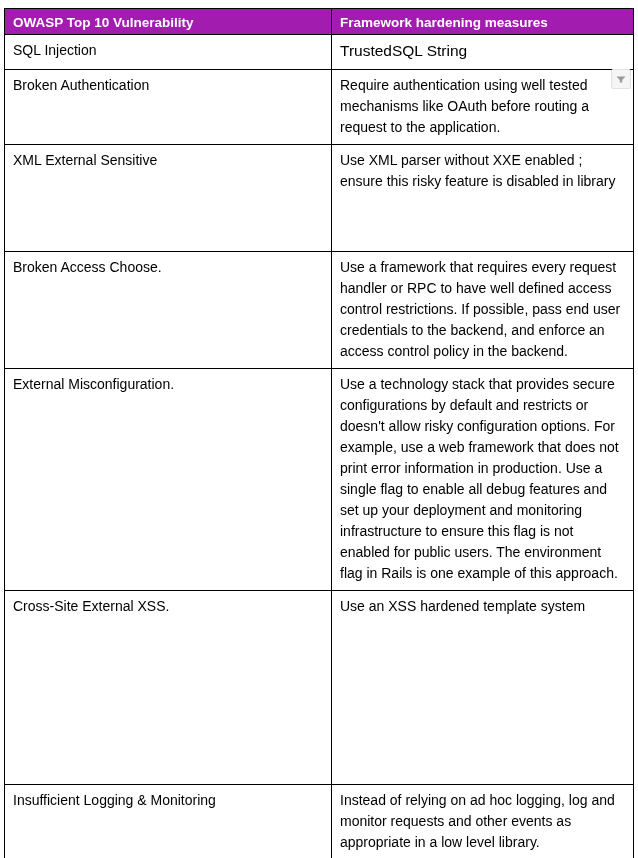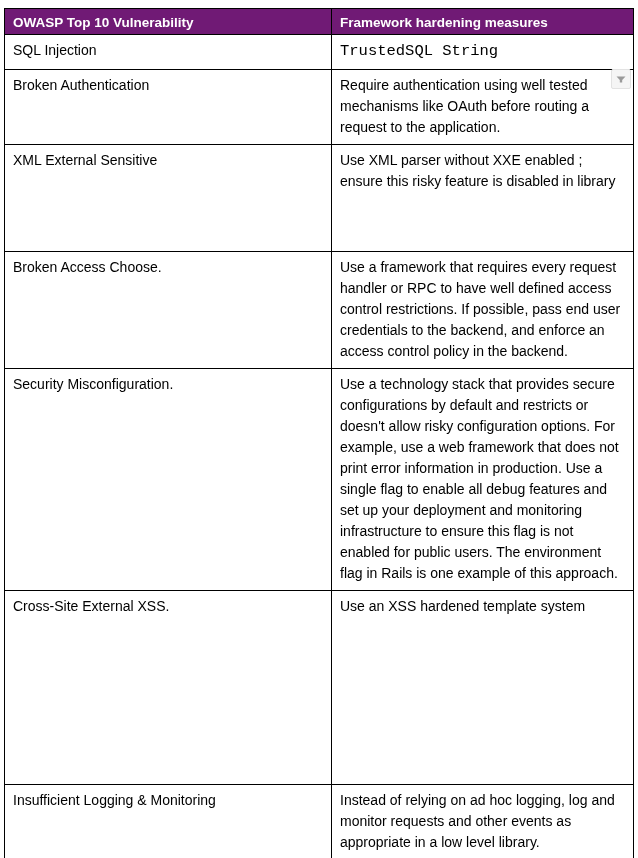--- a/index.html
+++ b/index.html
@@ -22,21 +22,21 @@
     margin: 8px 0 0 4px;
   }
   table.owasp-table th,
   table.owasp-table td {
     border: 1.5px solid #000000;
     text-align: left;
     vertical-align: top;
     overflow: hidden;
   }
   table.owasp-table thead th {
-    background: #701a75;
+    background: #a21caf;
     color: #ffffff;
     font-size: 13.5px;
     font-weight: bold;
     height: 16px;
     padding: 5px 8px 4px 8px;
     vertical-align: middle;
     margin-top: 28px;
   }
   table.owasp-table th.col-vuln,
   table.owasp-table td.cell-vuln {
@@ -54,21 +54,21 @@
   tbody tr:nth-of-type(4)  { height: 52px;  }
   tbody tr:nth-of-type(5)  { height: 106px; }
   tbody tr:nth-of-type(6)  { height: 194px; }
   tbody tr:nth-of-type(7)  { height: 32px;  }
   tbody tr:nth-of-type(8)  { height: 70px;  }
   tbody tr:nth-of-type(9)  { height: 85px;  }
   tbody tr:nth-of-type(10) { height: 67px;  }
 
   .seg { font-family: "Liberation Sans", sans-serif; }
   .seg.serif {
-    font-family: Liberation Mono, monospace;
+    font-family: Liberation Sans, sans-serif;
     font-size: 15.5px;
   }
 
   
   .floating-marker {
     position: absolute;
     left: 611px;
     top: 69px;
     width: 20px;
     height: 20px;
@@ -105,21 +105,21 @@
   </tr>
       <tr>
     <td class="cell-vuln">XML External Sensitive</td>
     <td class="cell-measure"><span class="seg">Use XML parser without XXE enabled ; ensure this risky feature is disabled in library</span></td>
   </tr>
       <tr>
     <td class="cell-vuln">Broken Access Choose.</td>
     <td class="cell-measure"><span class="seg">Use a framework that requires every request handler or RPC to have well defined access control restrictions. If possible, pass end user credentials to the backend, and enforce an access control policy in the backend.</span></td>
   </tr>
       <tr>
-    <td class="cell-vuln">Security Misconfiguration.</td>
+    <td class="cell-vuln">External Misconfiguration.</td>
     <td class="cell-measure"><span class="seg">Use a technology stack that provides secure configurations by default and restricts or doesn't allow risky configuration options. For example, use a web framework that does not print error information in production. Use a single flag to enable all debug features and set up your deployment and monitoring infrastructure to ensure this flag is not enabled for public users. The environment flag in Rails is one example of this approach.</span></td>
   </tr>
       <tr>
     <td class="cell-vuln">Cross-Site External XSS.</td>
     <td class="cell-measure"><span class="seg">Use an XSS hardened template system</span></td>
   </tr>
       <tr>
     <td class="cell-vuln">Insufficient Logging &amp; Monitoring</td>
     <td class="cell-measure"><span class="seg">Instead of relying on ad hoc logging, log and monitor requests and other events as appropriate in a low level library.</span></td>
   </tr>

